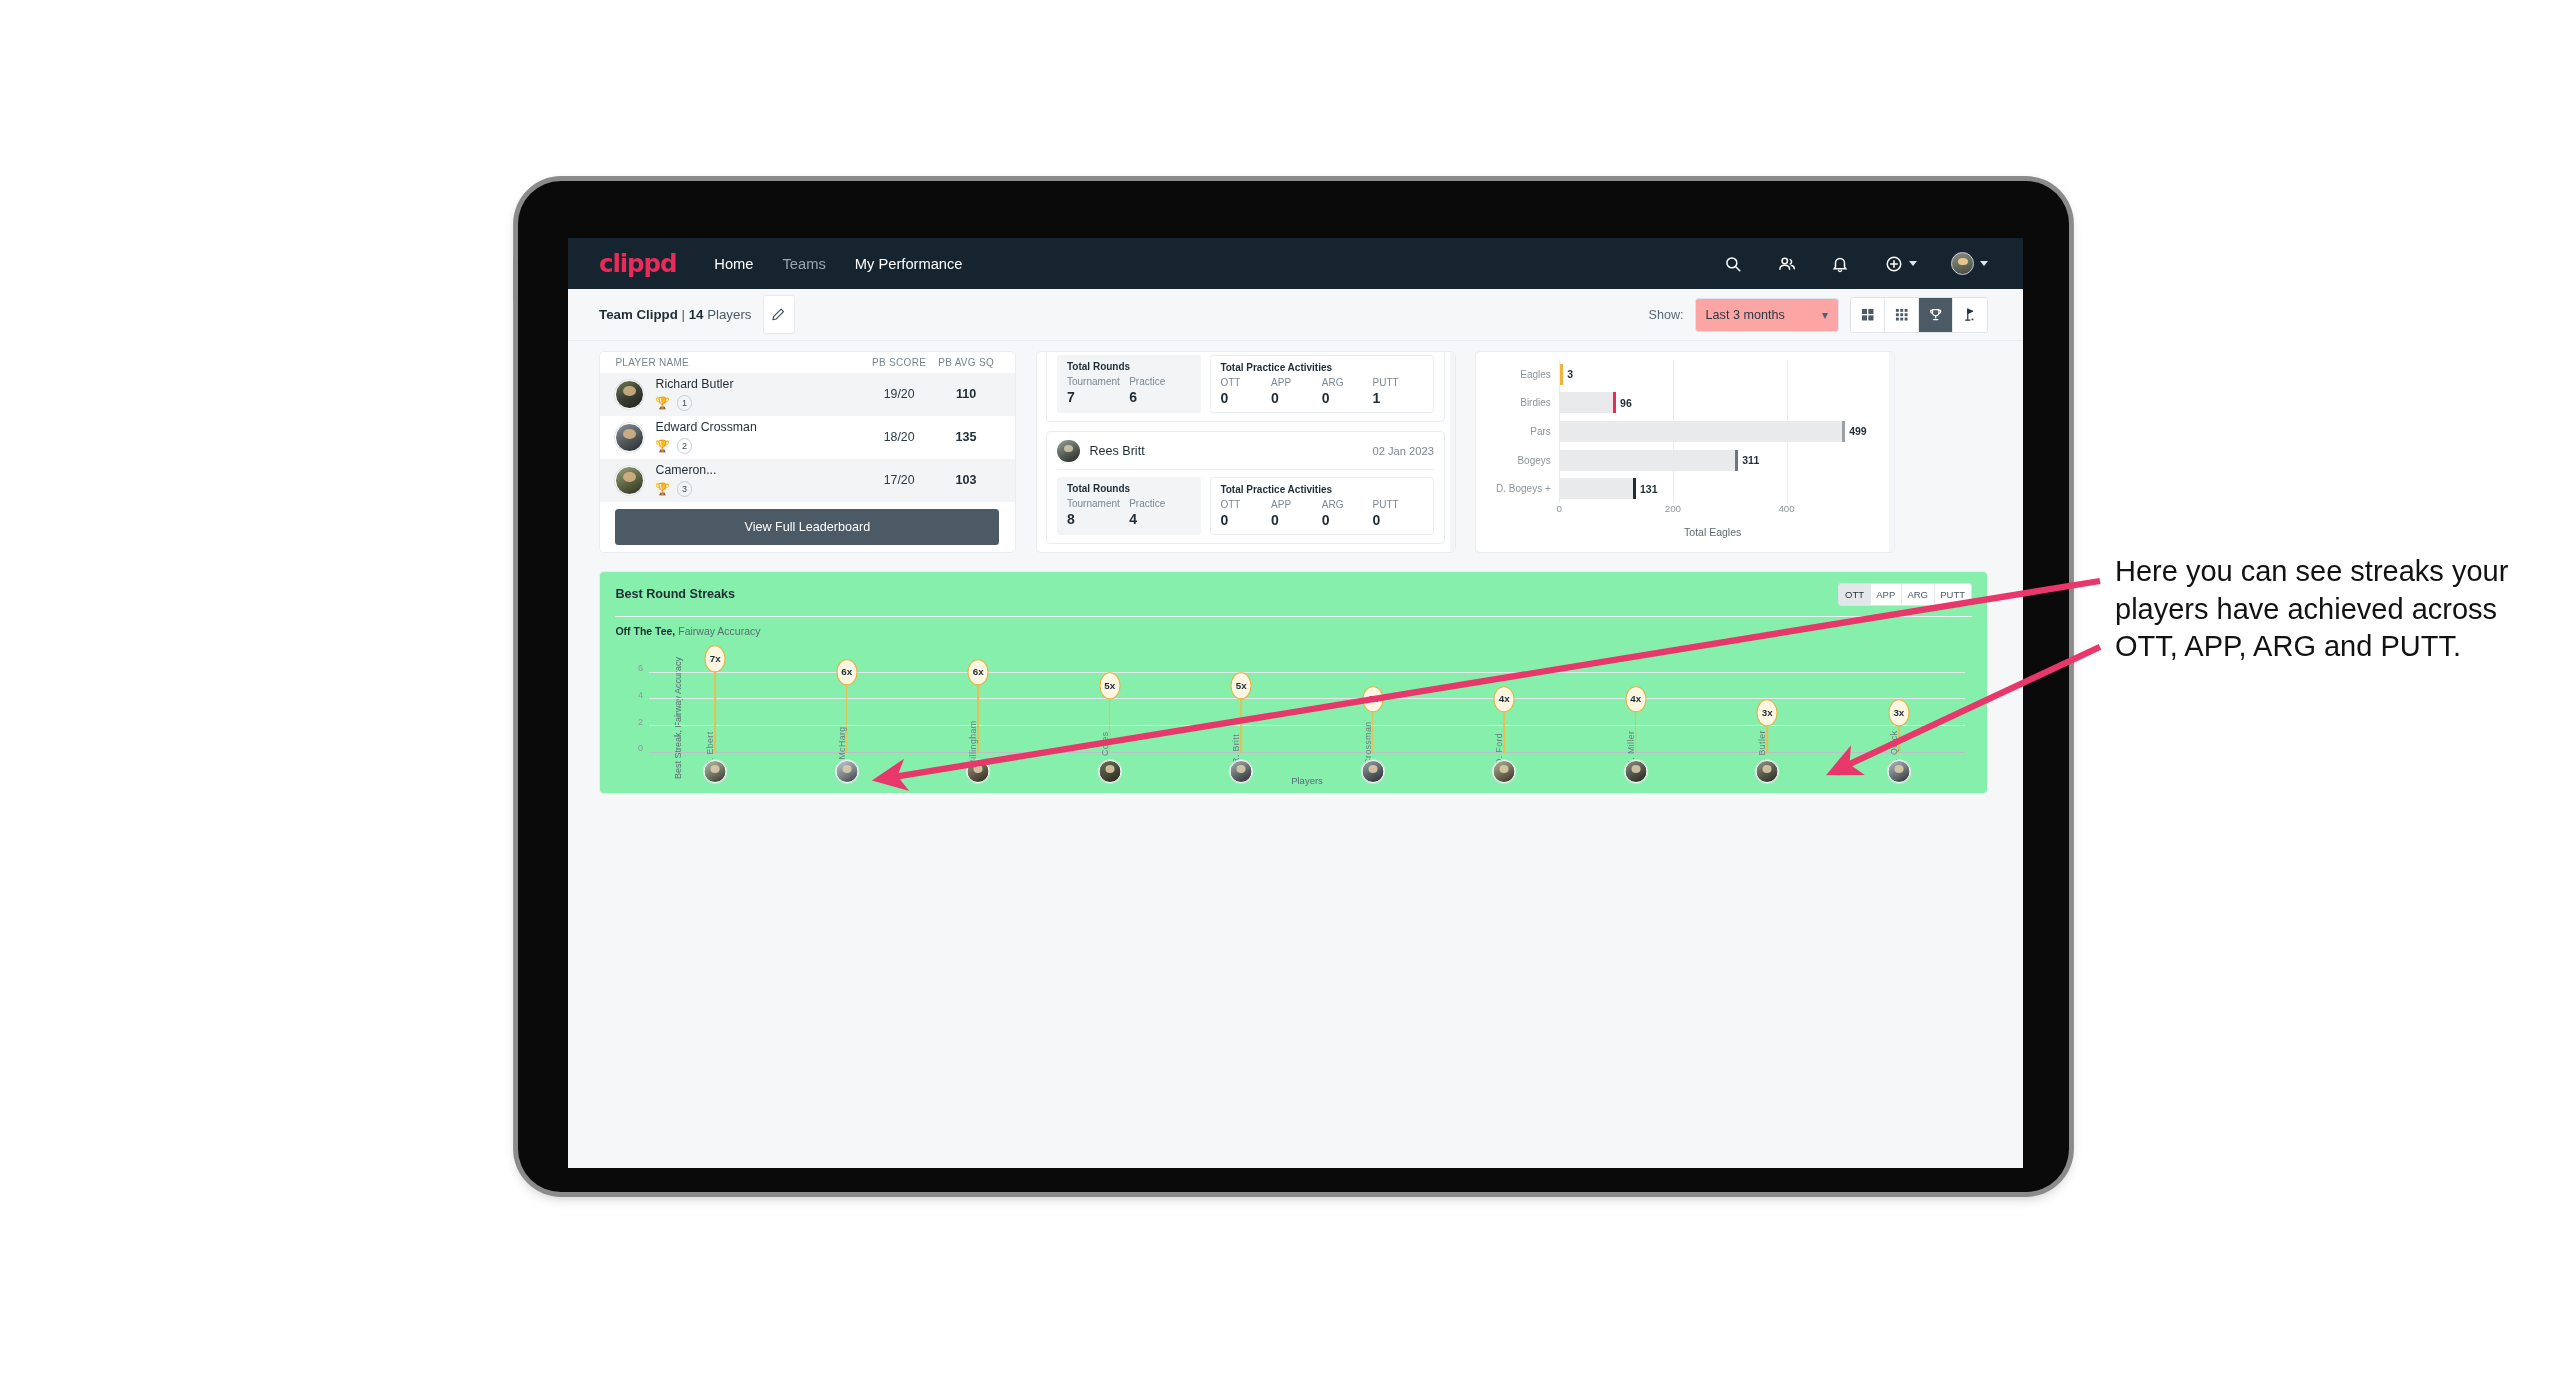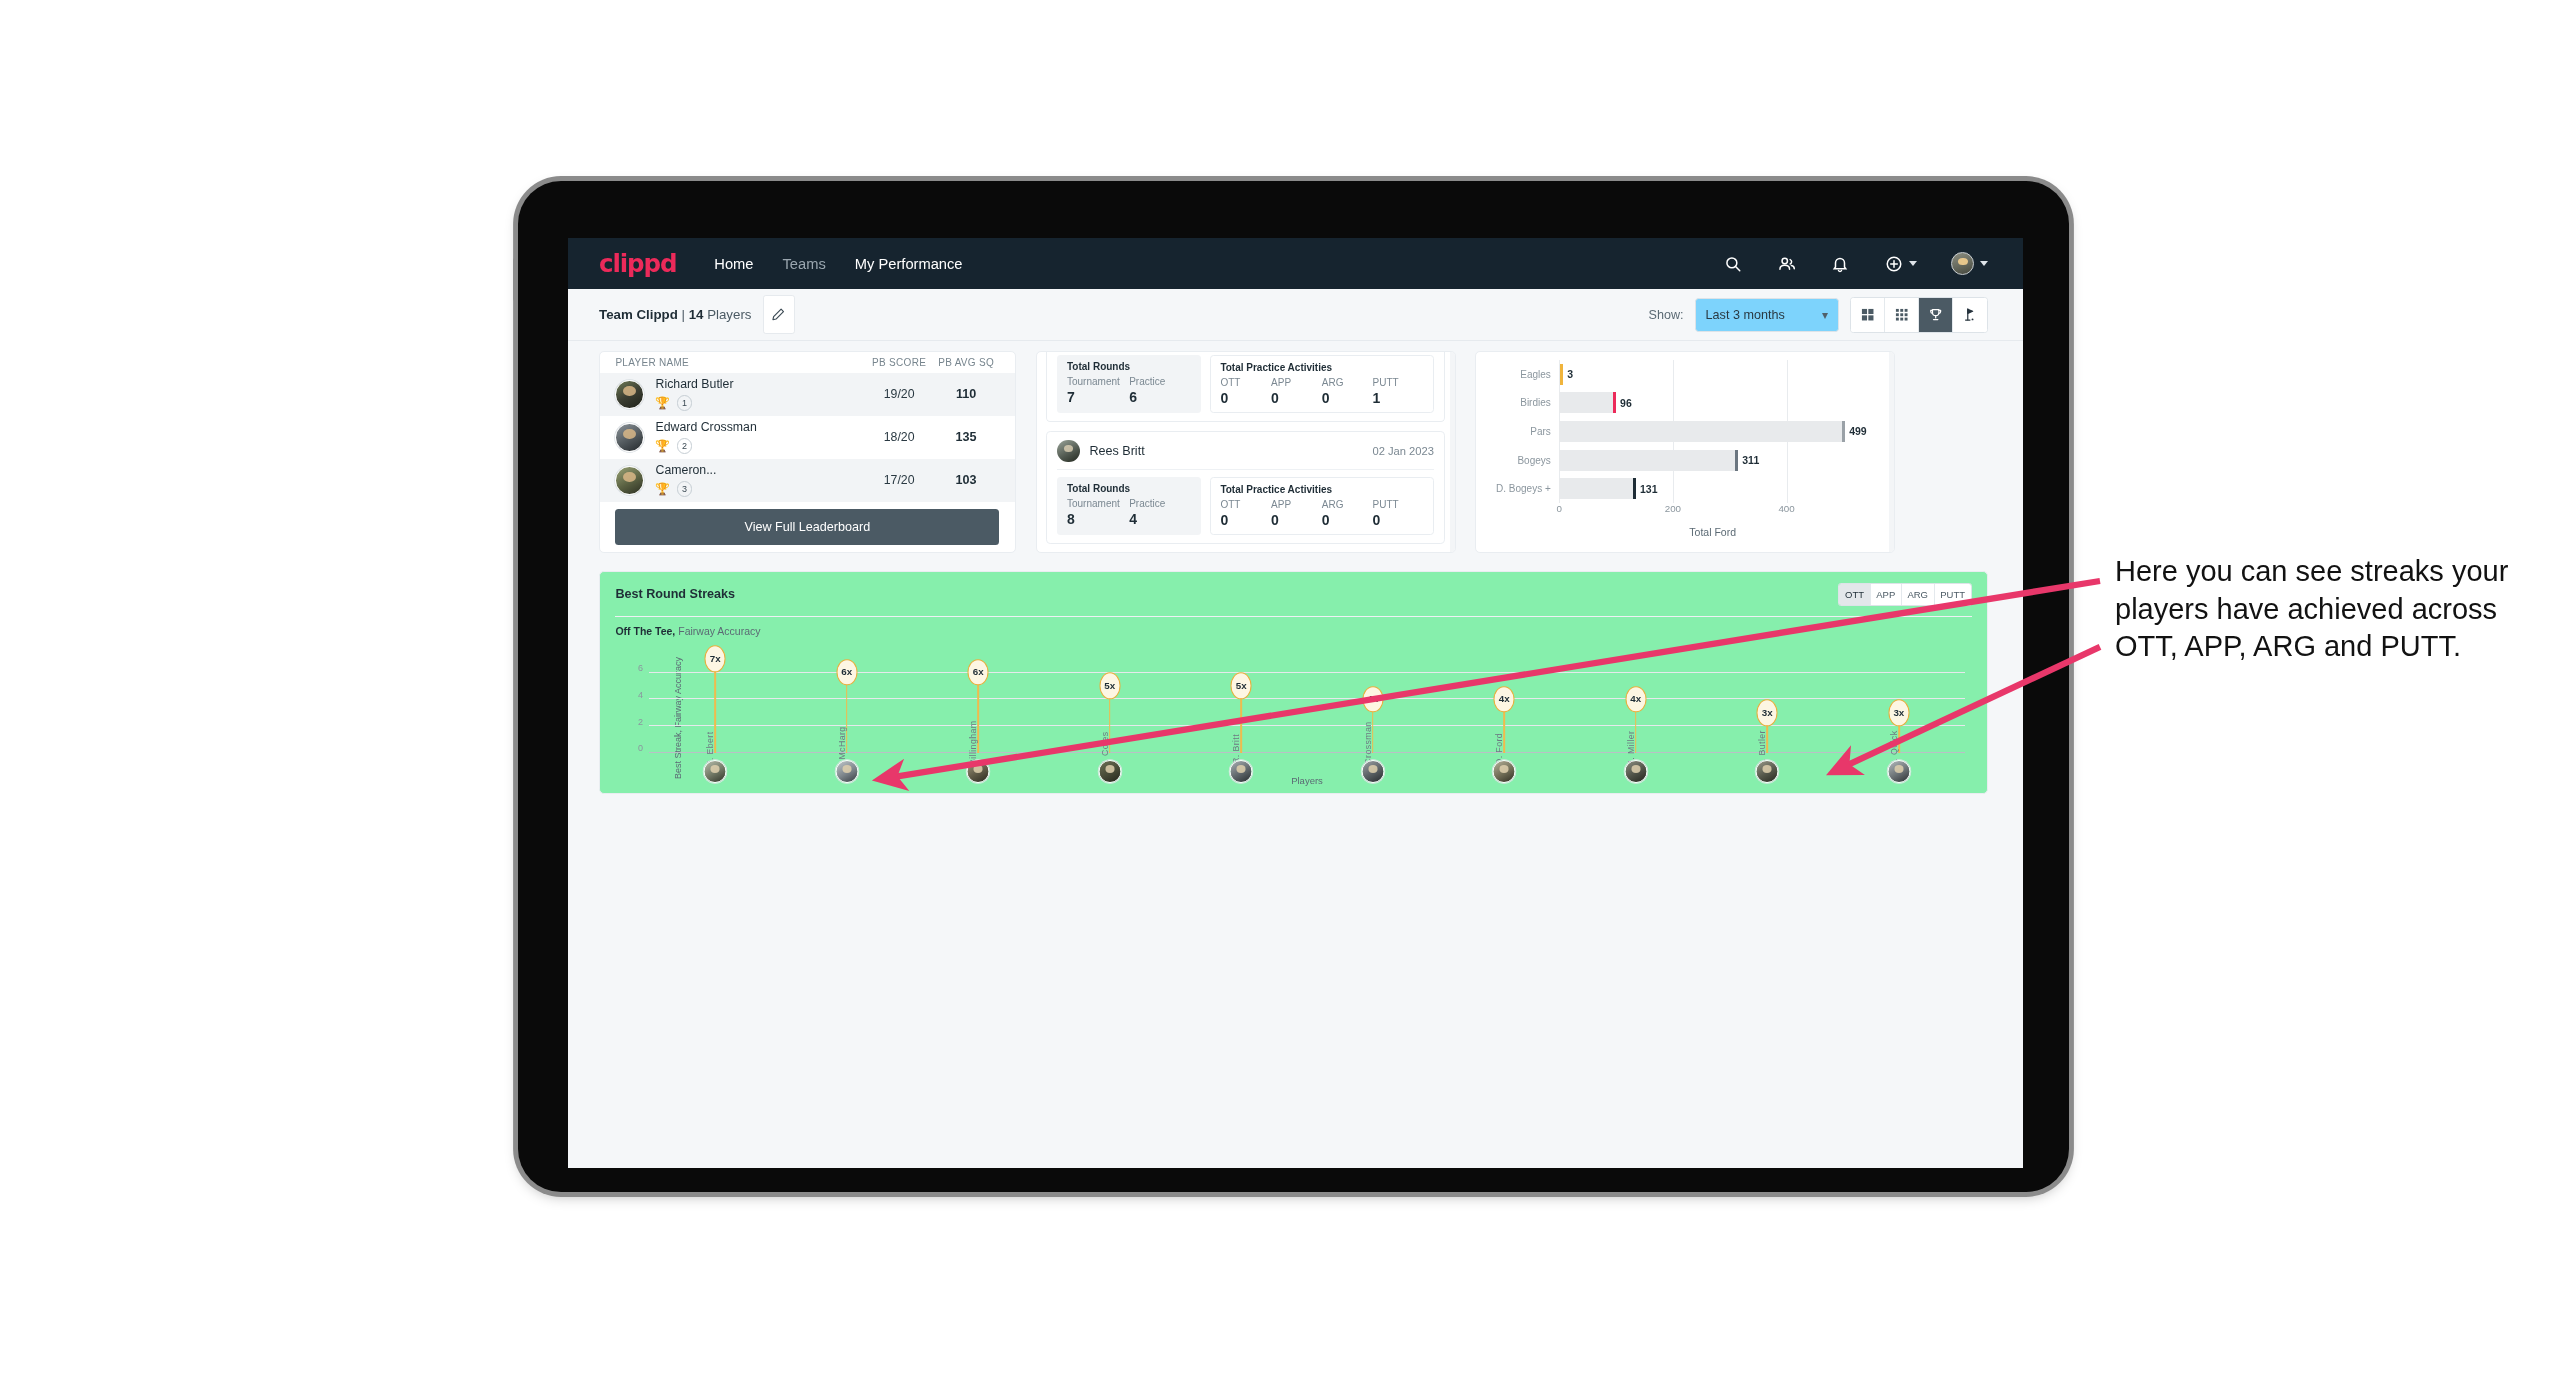--- a/index.html
+++ b/index.html
@@ -90,21 +90,21 @@
   .team-title b { color: #1f2d36; font-weight: 700; }
   .edit-btn {
     width: 32px; height: 39px; margin-left: 11.2px; background: #fff;
     border: 0.7px solid #e6eaee; border-radius: 2.8px; display: flex;
     align-items: center; justify-content: center; cursor: pointer;
   }
   .edit-btn svg { width: 14.7px; height: 14.7px; }
   .subheader-right { margin-left: auto; display: flex; align-items: center; gap: 11.2px; }
   .show-label { font-size: 12.6px; color: #5b6a74; }
   .select-box {
-    width: 144px; height: 34px; background: #7dd3fc; border: 0.7px solid #dde3e8;
+    width: 144px; height: 34px; background: #fca5a5; border: 0.7px solid #dde3e8;
     border-radius: 3.5px; display: flex; align-items: center; padding: 0 9.8px;
     font-size: 12.6px; color: #2a3942; cursor: pointer;
   }
   .select-box .chev { margin-left: auto; font-size: 12px; color: #50606a; }
   .view-toggle { display: flex; border: 0.7px solid #dde3e8; border-radius: 3.5px; overflow: hidden; background:#fff; }
   .vt-btn {
     width: 34px; height: 34px; display: flex; align-items: center; justify-content: center;
     background: #fff; border-right: 0.7px solid #e4e9ed; cursor: pointer;
   }
   .vt-btn:last-child { border-right: none; }
@@ -566,21 +566,21 @@
                   <div class="bc-cap" style="background: rgb(31, 45, 54);"></div>
                   <div class="bc-val">131</div>
                 </div>
               </div>
             </div>
           <div class="bc-xaxis" id="bc-xaxis">
               <div class="bc-tick" style="left: 0%;">0</div>
               <div class="bc-tick" style="left: 37.037%;">200</div>
               <div class="bc-tick" style="left: 74.0741%;">400</div>
             </div>
-          <div class="bc-xtitle">Total Ford</div>
+          <div class="bc-xtitle">Total Eagles</div>
         </div>
         <div class="card-edge-scroll"></div>
       </div>
 
     </div>
 
     <div class="streaks-card">
       <div class="streaks-head">
         <div class="streaks-title">Best Round Streaks</div>
         <div class="seg-group">

